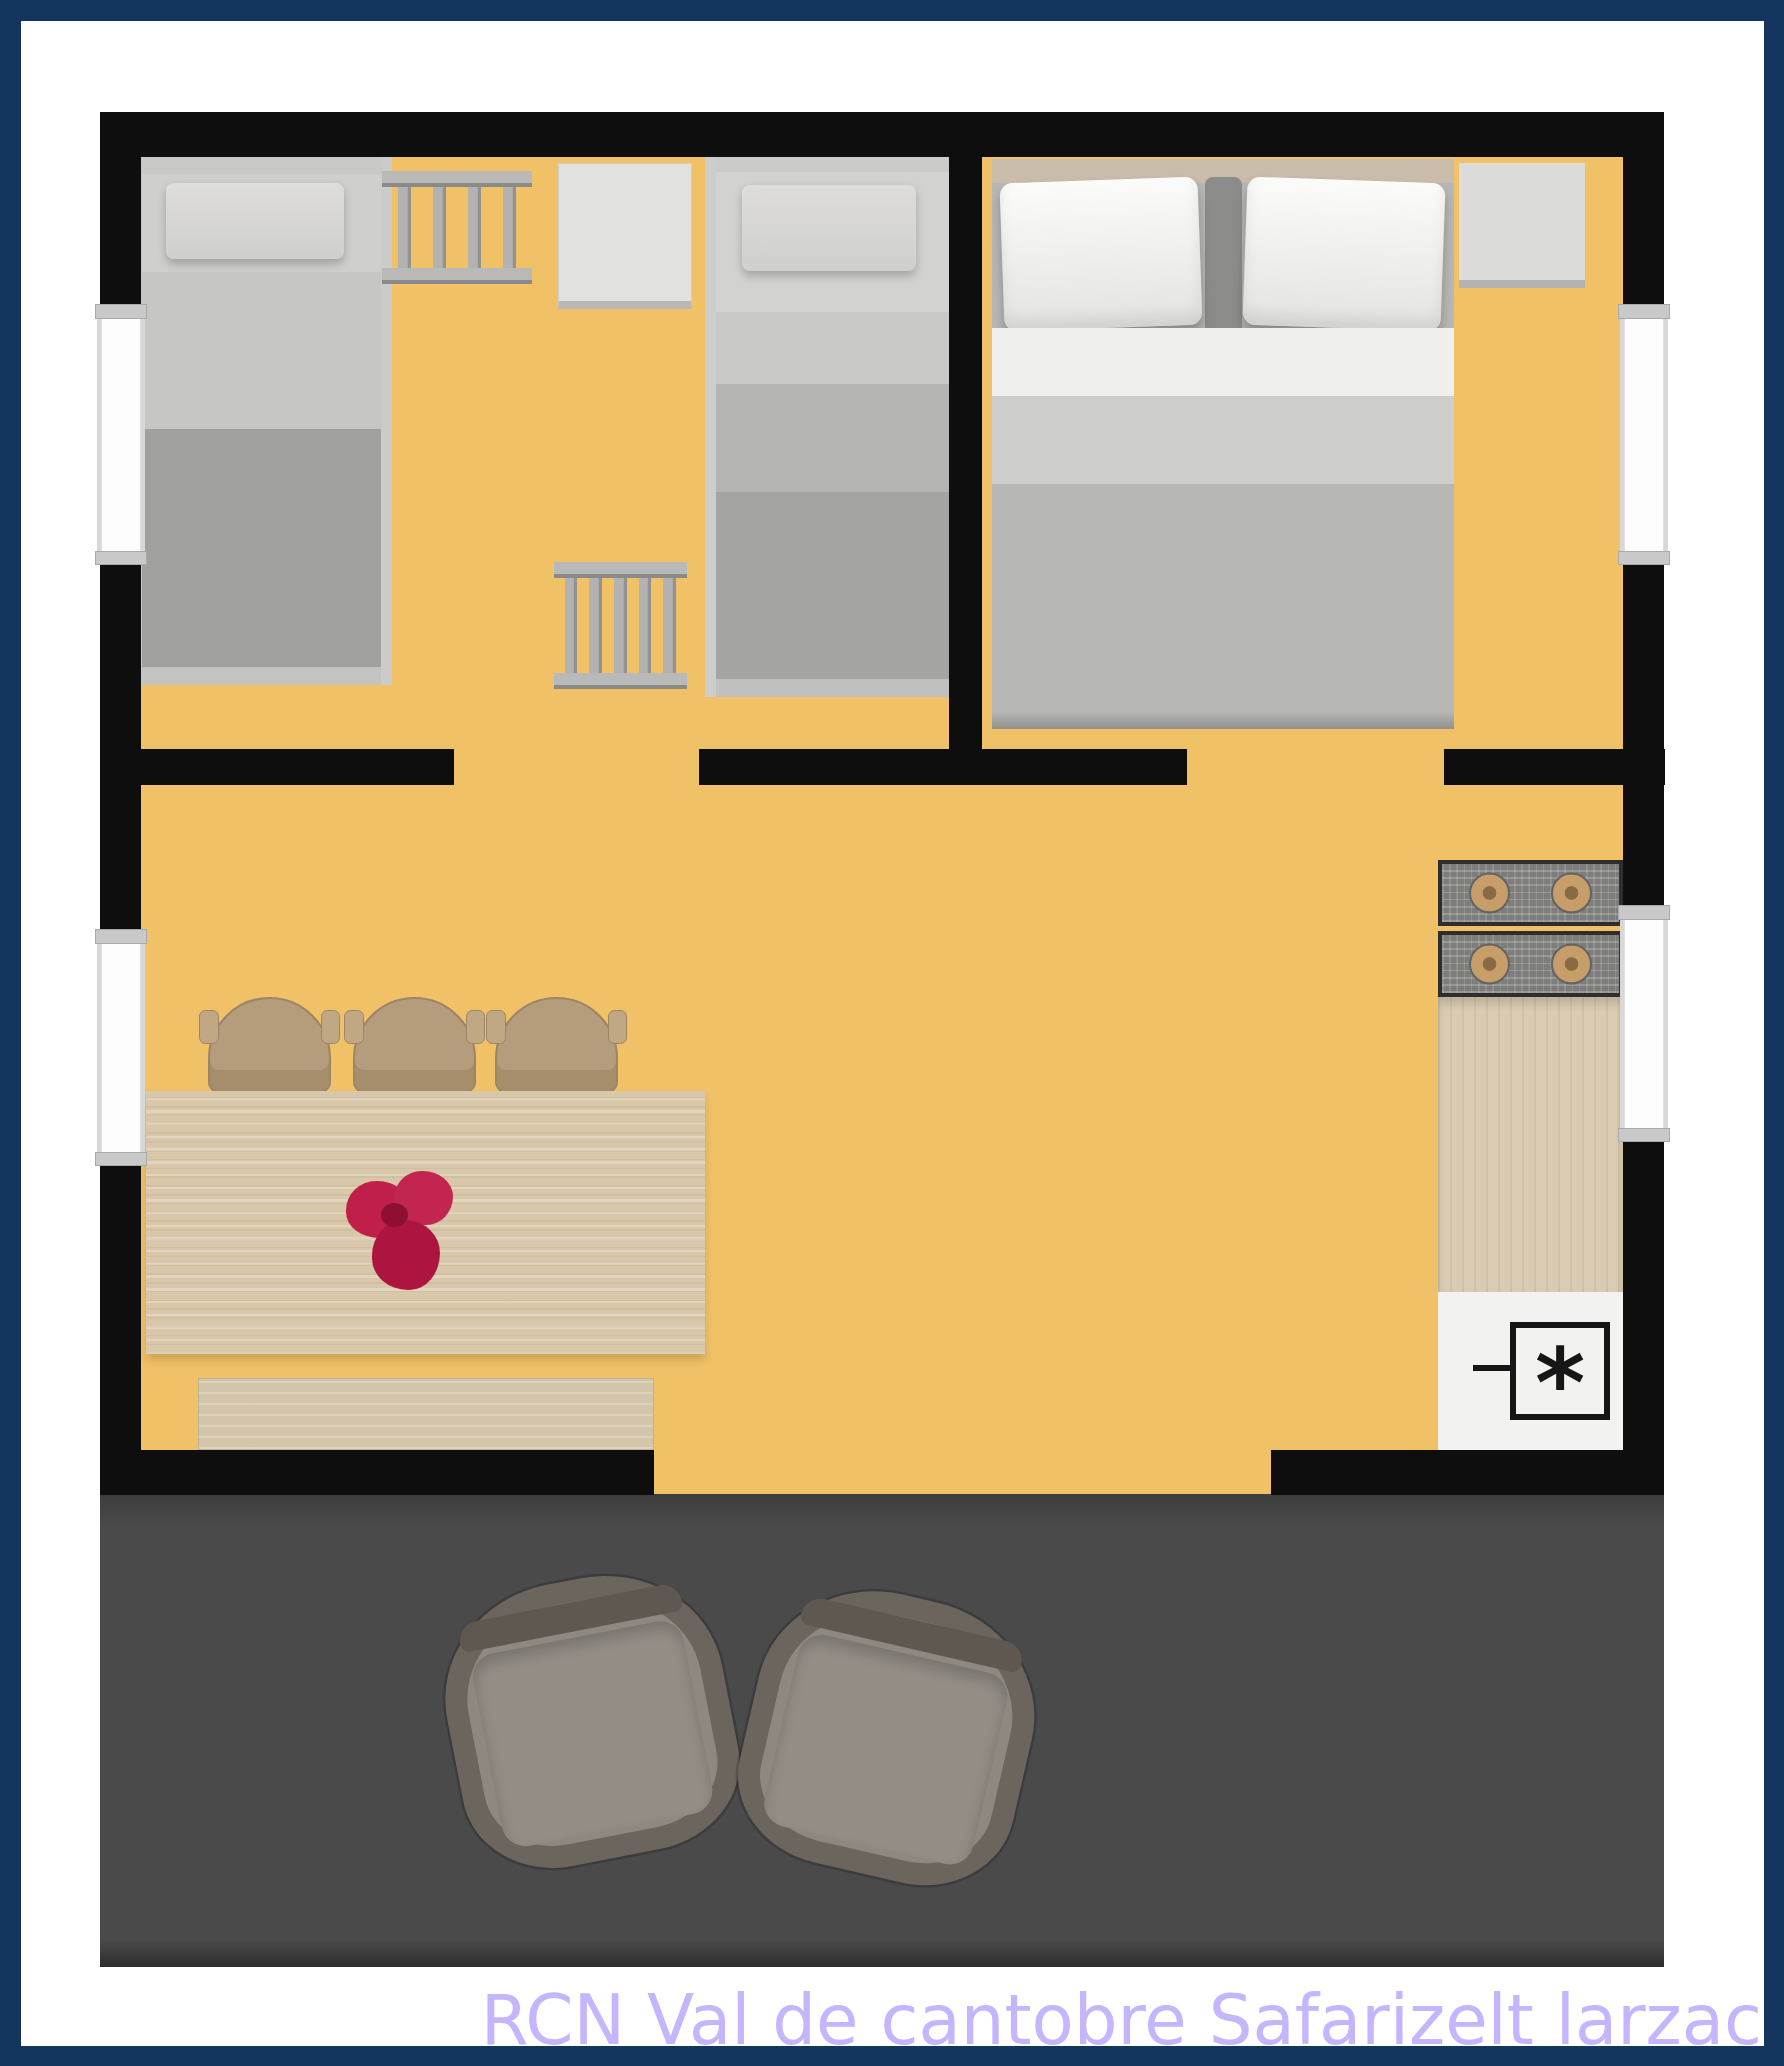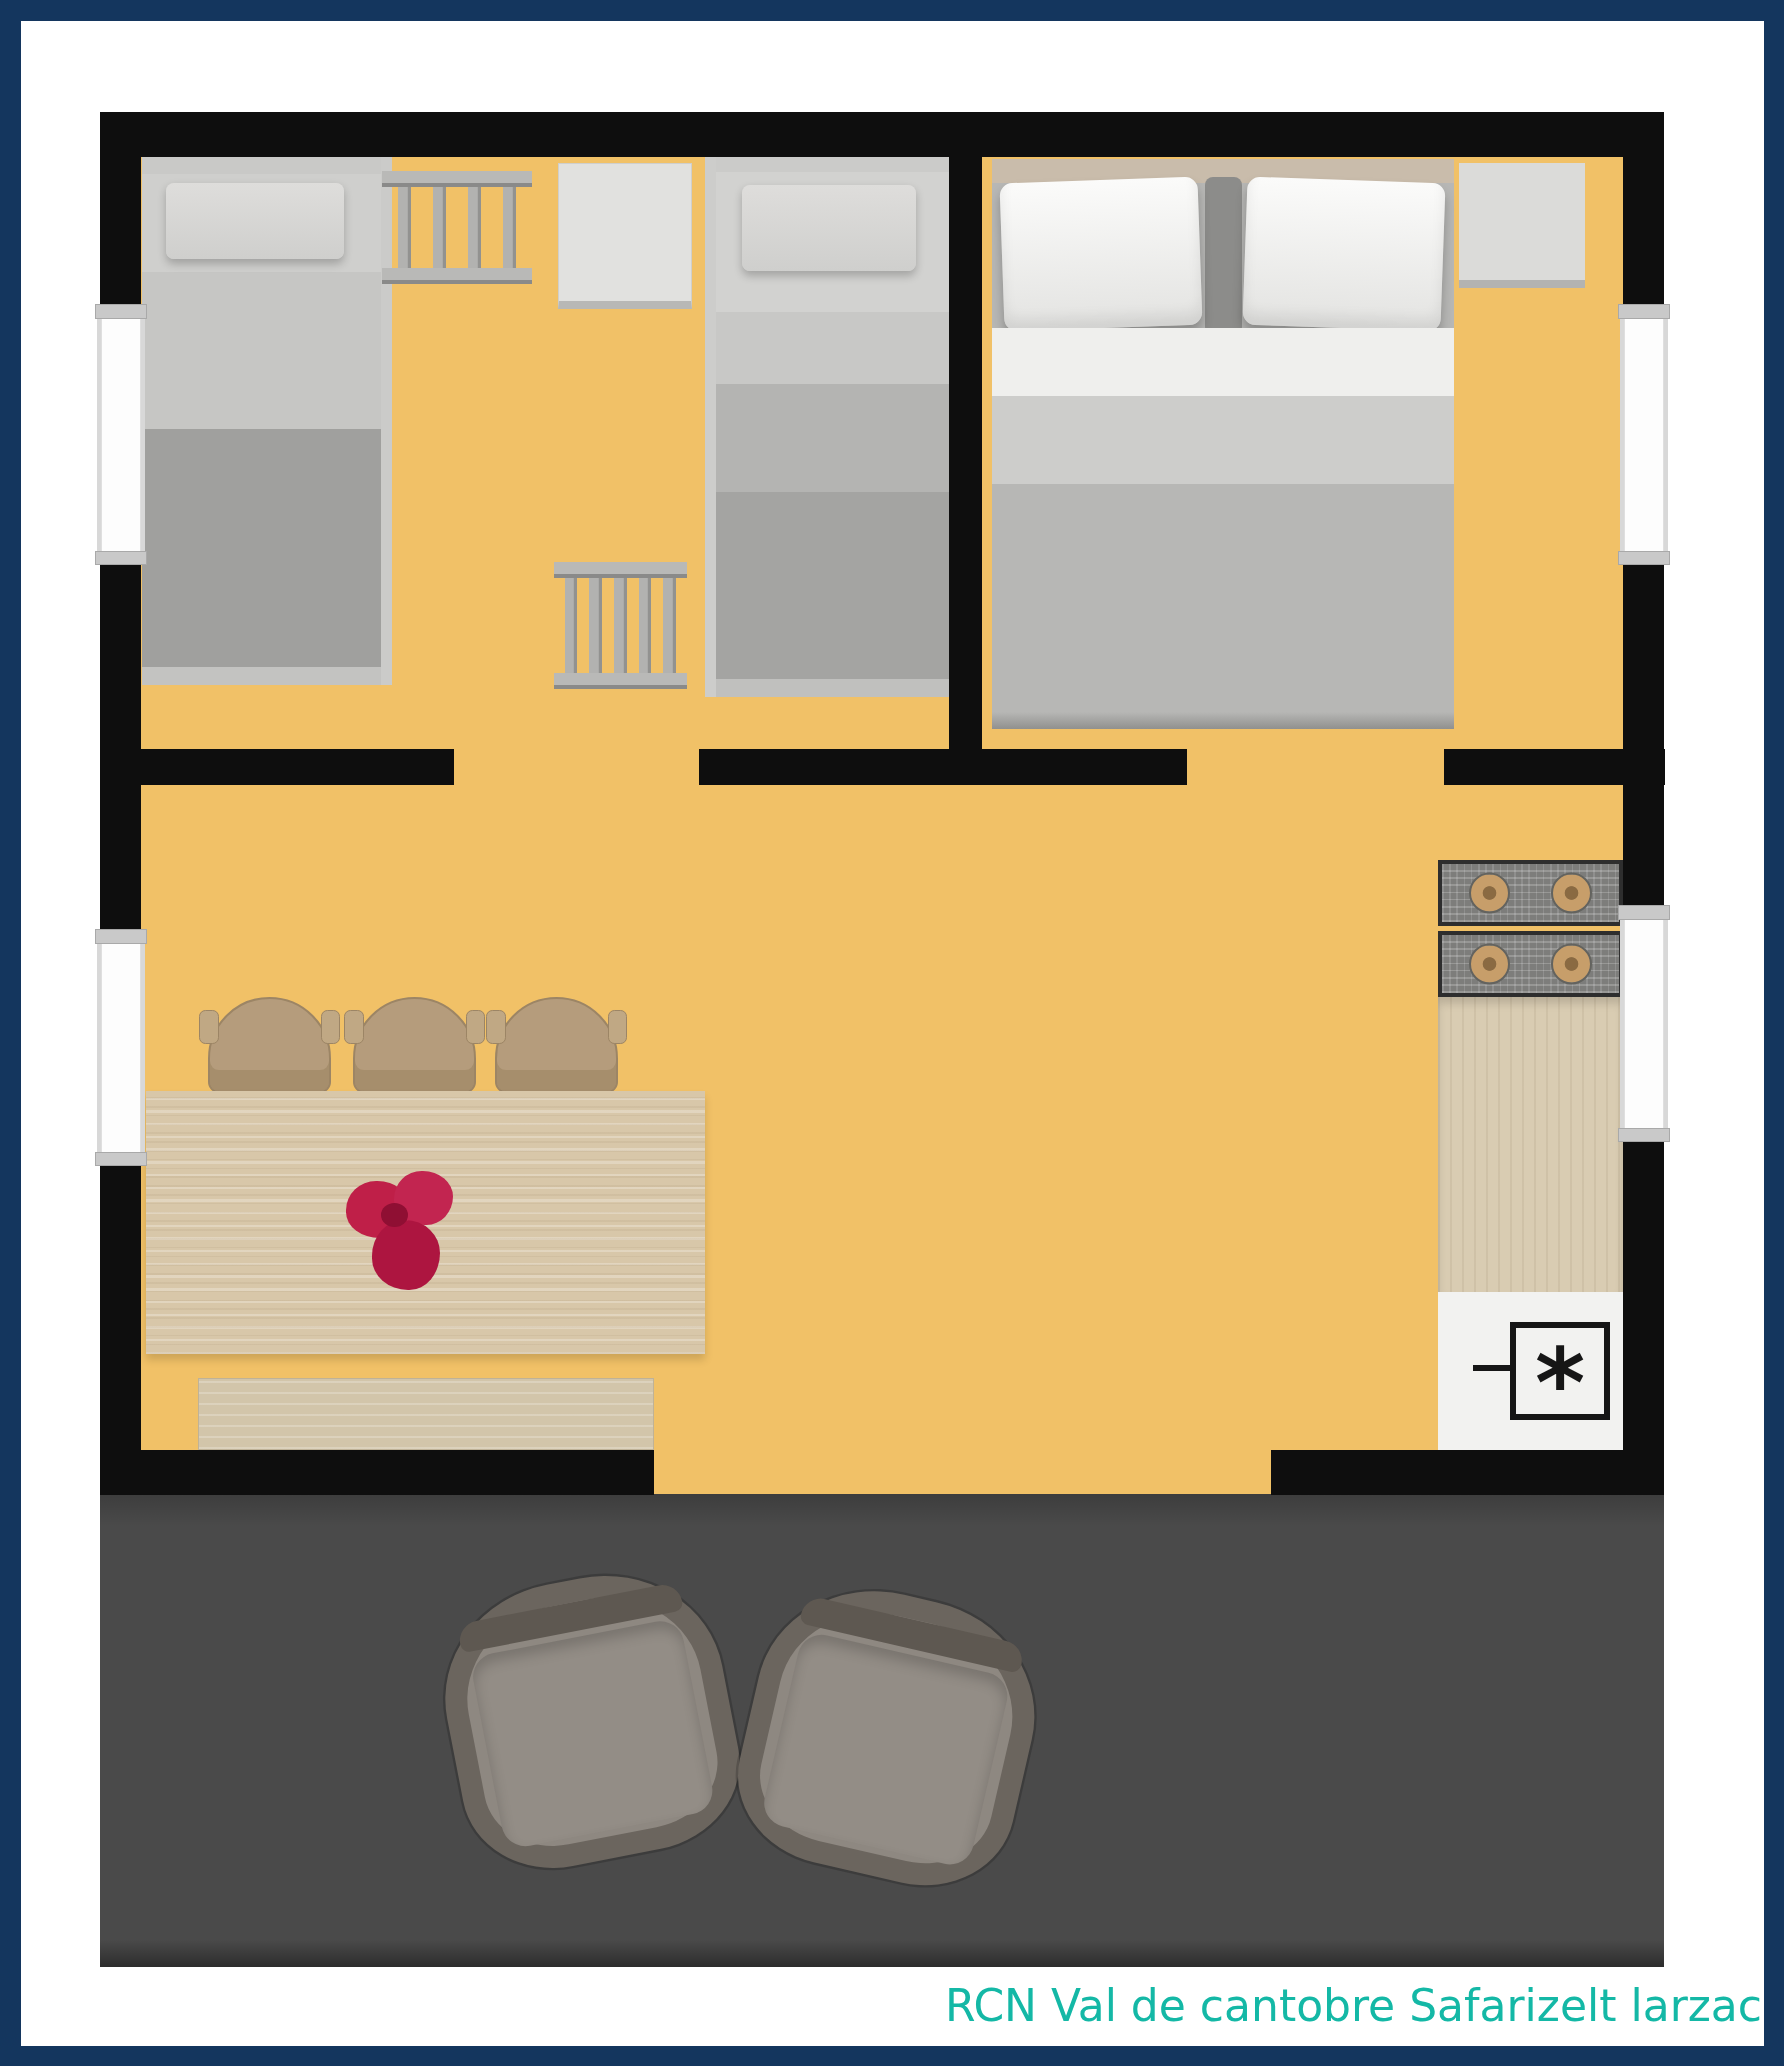--- a/index.html
+++ b/index.html
@@ -125,21 +125,21 @@
      border-radius:44% 44% 34% 34%/40% 40% 30% 30%;box-shadow:0 0 0 2.4px rgba(0,0,0,.18);}
   .tchair::before{content:"";position:absolute;left:4.8px;right:4.8px;top:0;height:29px;background:#5e5851;
      border-radius:32px 32px 14.3px 14.3px;}
   .tchair::after{content:"";position:absolute;left:11px;right:11px;top:35px;bottom:6.4px;background:#938d86;
      border-radius:24px;box-shadow:inset 0 8px 12.7px rgba(0,0,0,.18);}
   .tc1{left:450px;top:1579px;transform:rotate(-11deg);}
   .tc2{left:749px;top:1595px;transform:rotate(13deg);}
 
   
   .caption{position:absolute;right:22px;top:1980px;width:1593px;text-align:right;
-     font-size:44px;color:#14b8a6;letter-spacing:0;}
+     font-size:69px;color:#c4b5fd;letter-spacing:0;}
 </style>
 </head>
 <body>
 
 <div class="canvas">
   <div class="paper abs"></div>
 
   <div class="abs floor"></div>
   <div class="abs terrace"></div>
 

